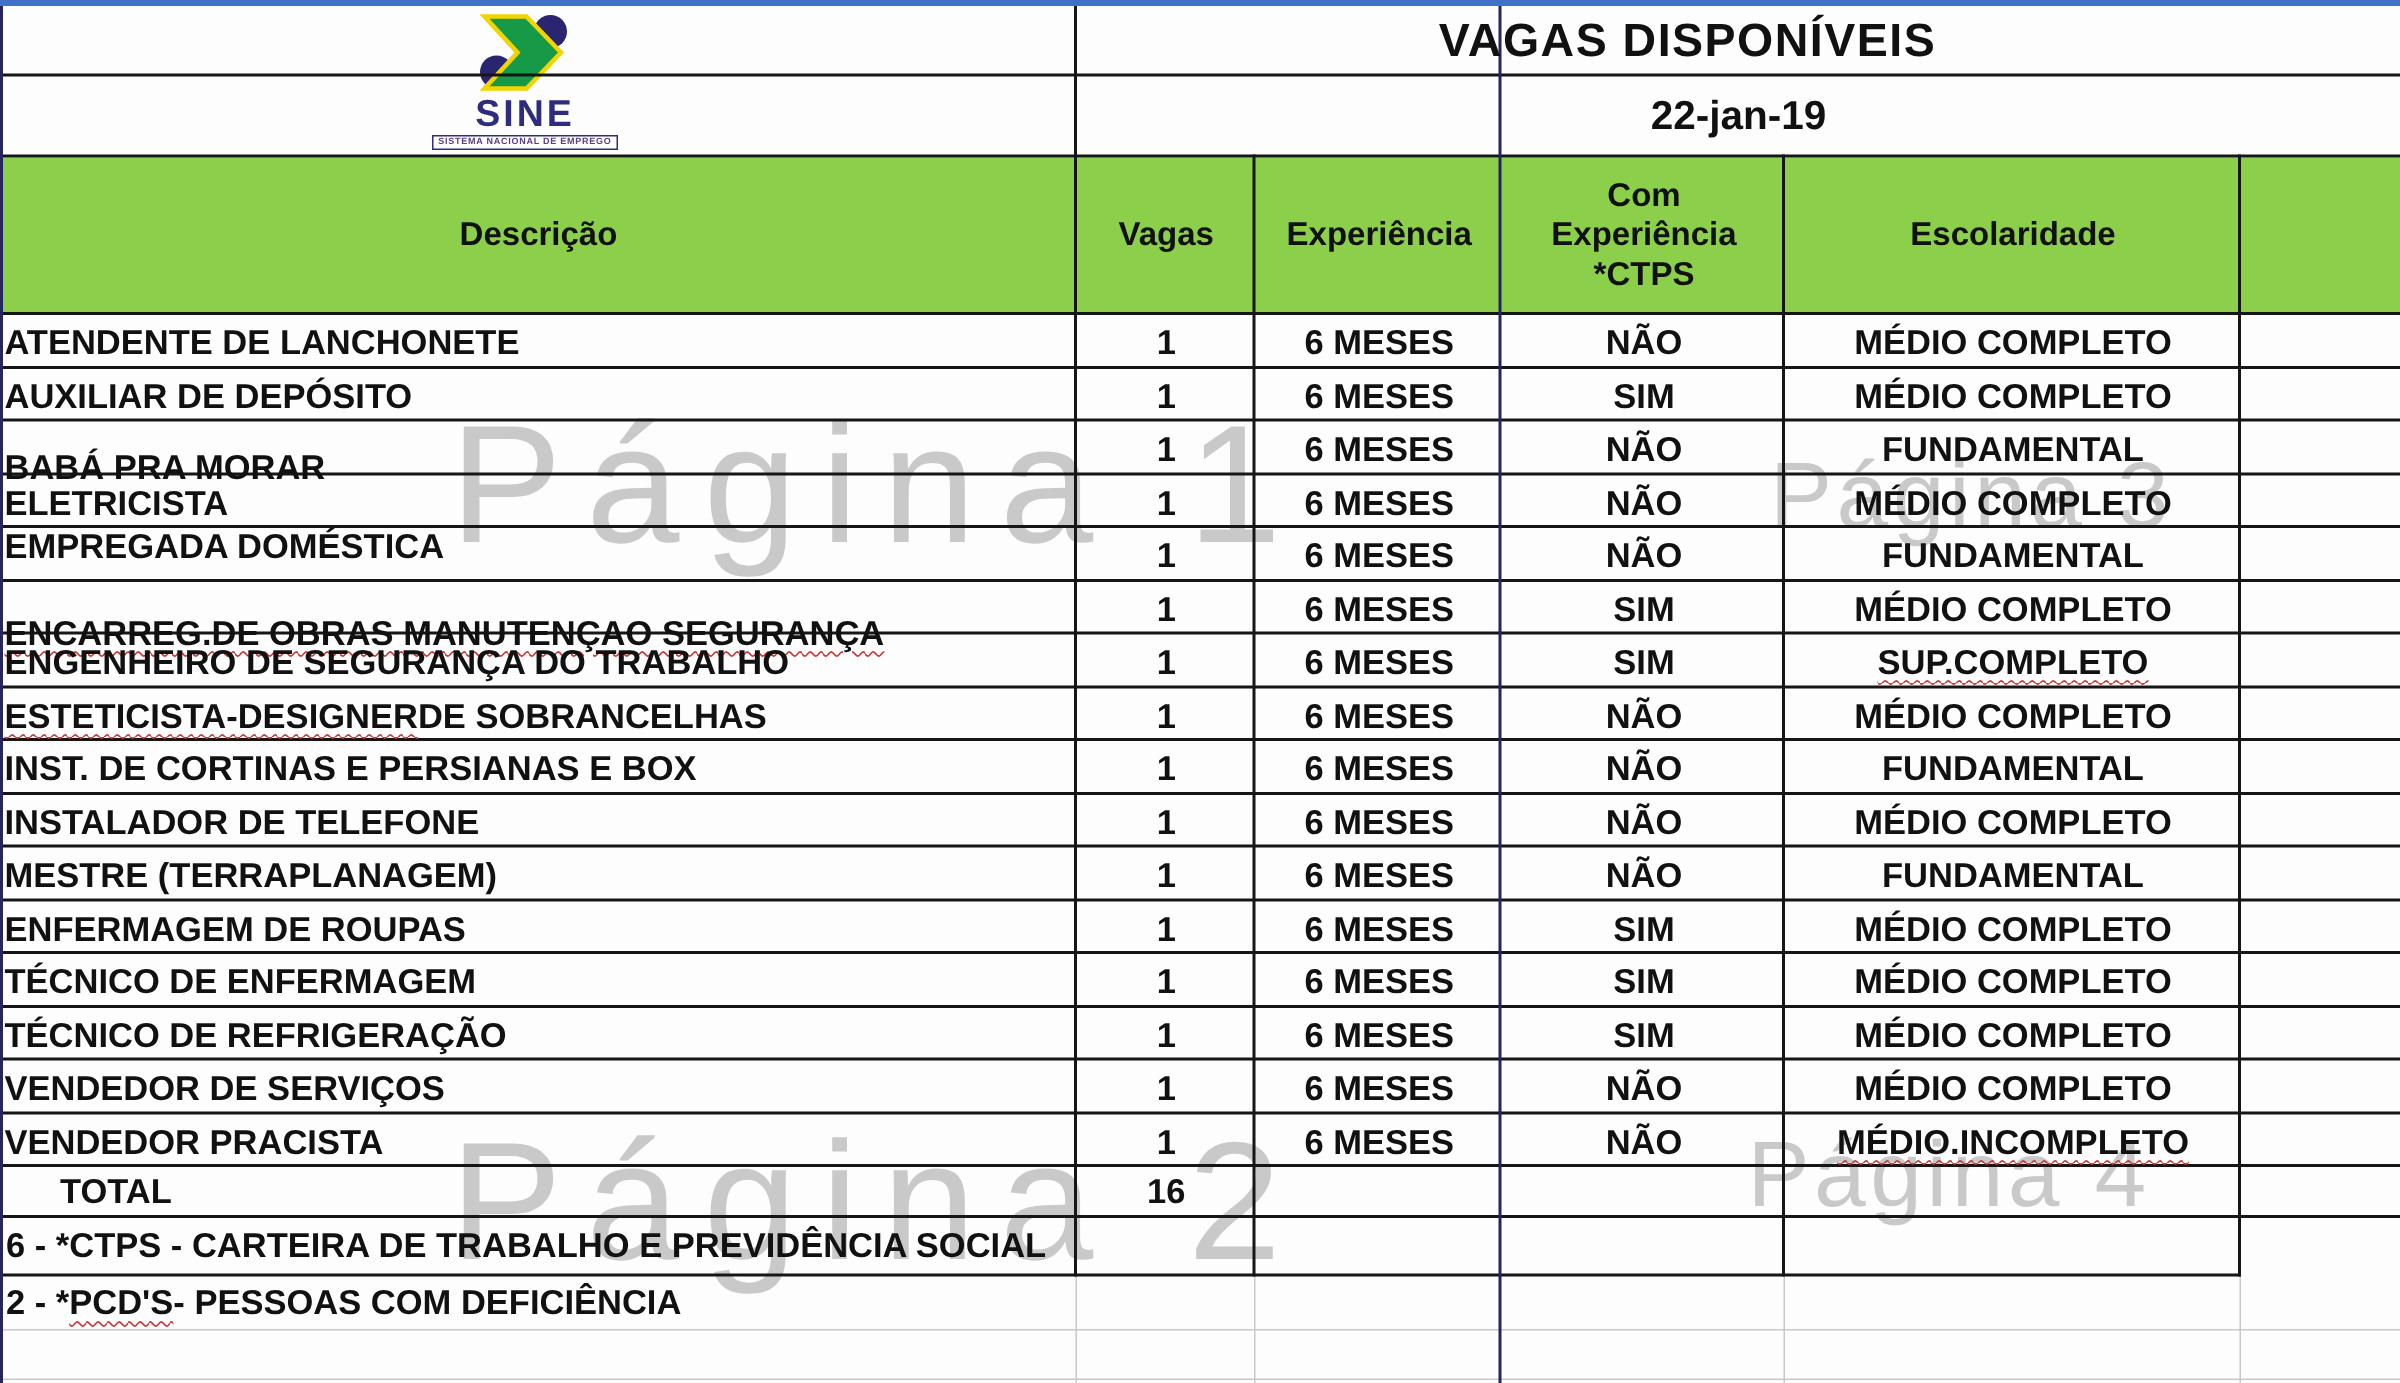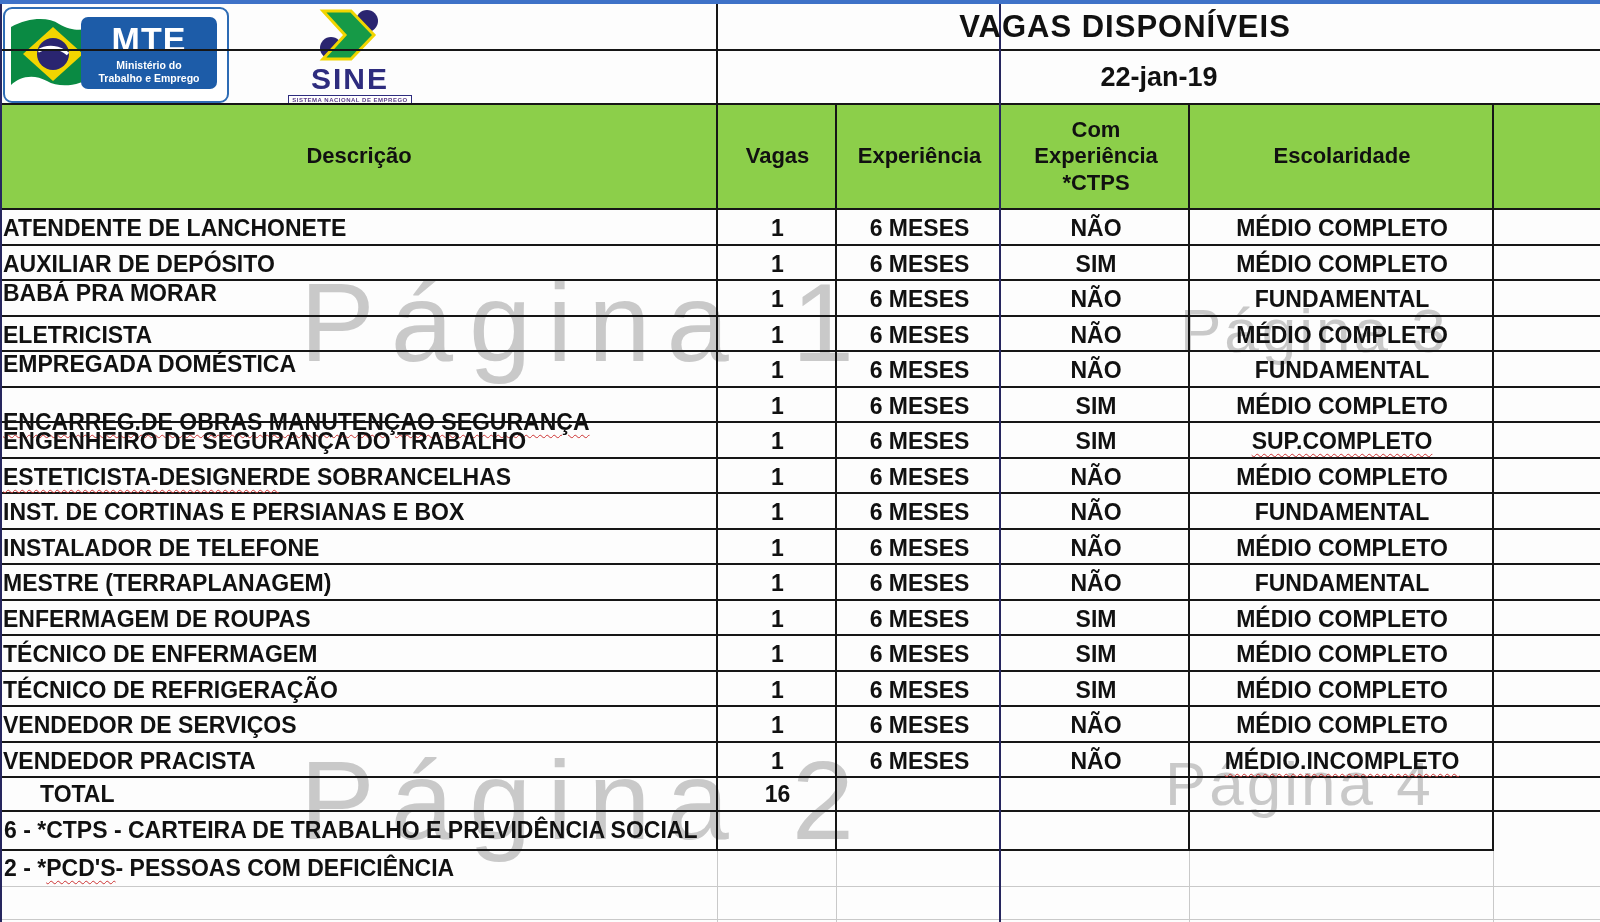--- a/index.html
+++ b/index.html
@@ -30,51 +30,36 @@
   
   .mte{left:3px;top:7px;width:222px;height:92px;border:2px solid #2e6cb5;border-radius:9px;
        background:#fff;z-index:4;}
   .mte-box{position:absolute;left:76px;top:8px;width:136px;height:72px;background:#1d5ca8;
        border-radius:7px;color:#fff;display:flex;flex-direction:column;align-items:center;justify-content:center;}
   .mte-acro{font-size:34px;line-height:1;letter-spacing:1px;}
   .mte-sub{font-size:10.5px;line-height:1.15;text-align:center;margin-top:3px;}
   .mte-flag{position:absolute;left:2px;top:6px;}
   
   .sine{left:288px;top:8px;width:124px;height:100px;z-index:4;display:flex;flex-direction:column;align-items:center;}
-  .sine-name{color:#2e2c7e;font-size:30px;letter-spacing:2px;line-height:1;margin-top:2px;}
+  .sine-name{color:#2e2c7e;font-size:25px;letter-spacing:2px;line-height:1;margin-top:2px;}
   .sine-strip{border:1px solid #2e2c7e;background:#fff;color:#5a3d8a;font-size:6px;
        padding:1px 3px;margin-top:1px;letter-spacing:.5px;white-space:nowrap;}
 </style>
 </head>
 <body>
 
 <div class="sheet">
 
   <div class="abs topline"></div>
 
   <div class="abs watermark wm-big" style="left:300px;top:258px;">Página 1</div>
   <div class="abs watermark wm-big" style="left:300px;top:708px;margin-top:28px;">Página 2</div>
   <div class="abs watermark wm-small" style="left:1180px;top:295px;">Página 3</div>
   <div class="abs watermark wm-small" style="left:1165px;top:748px;">Página 4</div>
 
-  <div class="abs mte">
-    <svg class="mte-flag" width="92" height="78" viewBox="0 0 92 78">
-      <path d="M4 12 C 22 2, 42 2, 52 9 C 68 18, 80 15, 88 10 L88 60 C 72 72, 52 73, 40 66 C 26 58, 12 62, 4 70 Z" fill="#0a8a43"></path>
-      <path d="M46 12 L76 39 L46 66 L16 39 Z" fill="#f2d500"></path>
-      <circle cx="46" cy="39" r="16" fill="#2a2570"></circle>
-      <path d="M31 36 C 41 30, 53 32, 61 39" stroke="#ffffff" stroke-width="3.5" fill="none"></path>
-    </svg>
-    <div class="mte-box">
-      <div class="mte-acro">MTE</div>
-      <div class="mte-sub">
-        <div>Ministério do</div>
-        <div>Trabalho e Emprego</div>
-      </div>
-    </div>
-  </div>
 
   <div class="abs sine">
     <svg width="72" height="54" viewBox="0 0 72 54">
       <circle cx="53" cy="13" r="11" fill="#2a2570"></circle>
       <circle cx="17" cy="40" r="11" fill="#2a2570"></circle>
       <path d="M9 3 L37 3 L60 27 L37 51 L9 51 L31 27 Z" fill="#169a47" stroke="#f2d500" stroke-width="3"></path>
     </svg>
     <div class="sine-name">SINE</div>
     <div class="sine-strip">SISTEMA NACIONAL DE EMPREGO</div>
   </div>
@@ -120,21 +105,21 @@
       <div class="abs cell row-cell" style="left: 837px; top: 246px; width: 165px; height: 36px;">
         <span>6 MESES</span>
       </div>
       <div class="abs cell row-cell" style="left: 1002px; top: 246px; width: 188px; height: 36px;">
         <span>SIM</span>
       </div>
       <div class="abs cell row-cell" style="left: 1190px; top: 246px; width: 304px; height: 36px;">
         <span>MÉDIO COMPLETO</span>
       </div>
       <div class="abs hline" style="left: 0px; top: 279px; width: 1600px;"></div>
-      <div class="abs cell row-cell left desc-cell" style="left: 0px; top: 275px; width: 718px; height: 36px;">
+      <div class="abs cell row-cell left desc-cell" style="left: 0px; top: 293px; width: 718px; height: 36px;">
         <span>BABÁ PRA MORAR</span>
       </div>
       <div class="abs cell row-cell" style="left: 718px; top: 281px; width: 119px; height: 36px;">
         <span>1</span>
       </div>
       <div class="abs cell row-cell" style="left: 837px; top: 281px; width: 165px; height: 36px;">
         <span>6 MESES</span>
       </div>
       <div class="abs cell row-cell" style="left: 1002px; top: 281px; width: 188px; height: 36px;">
         <span>NÃO</span>

